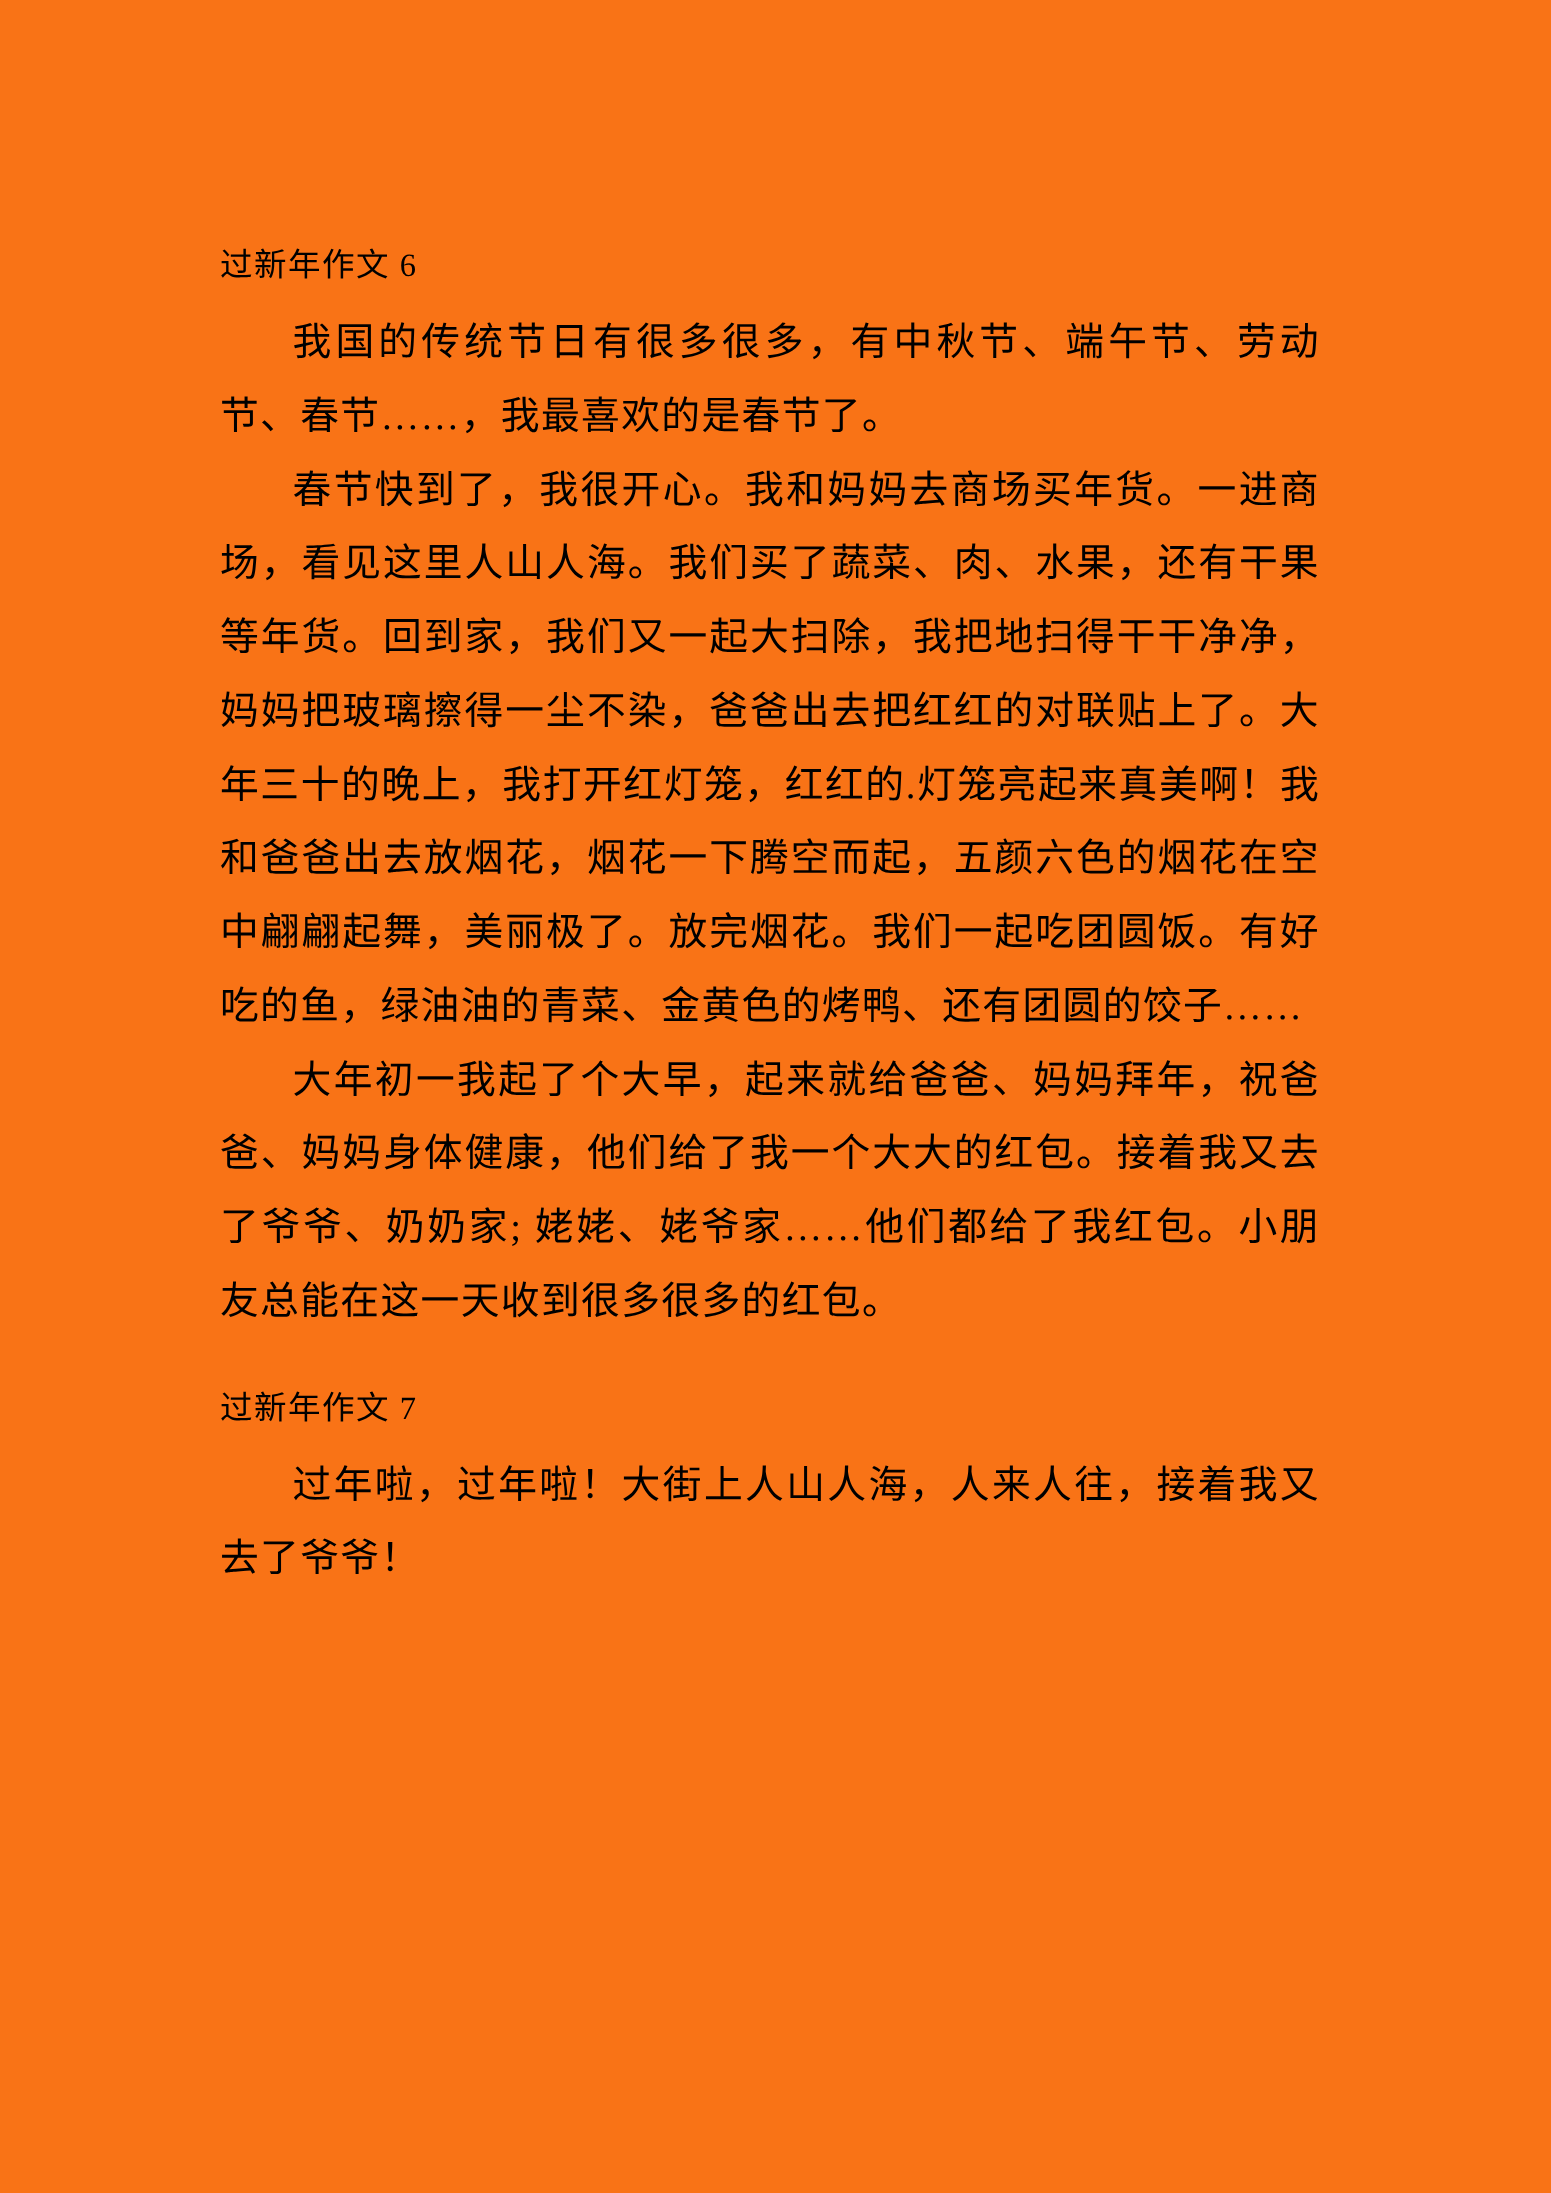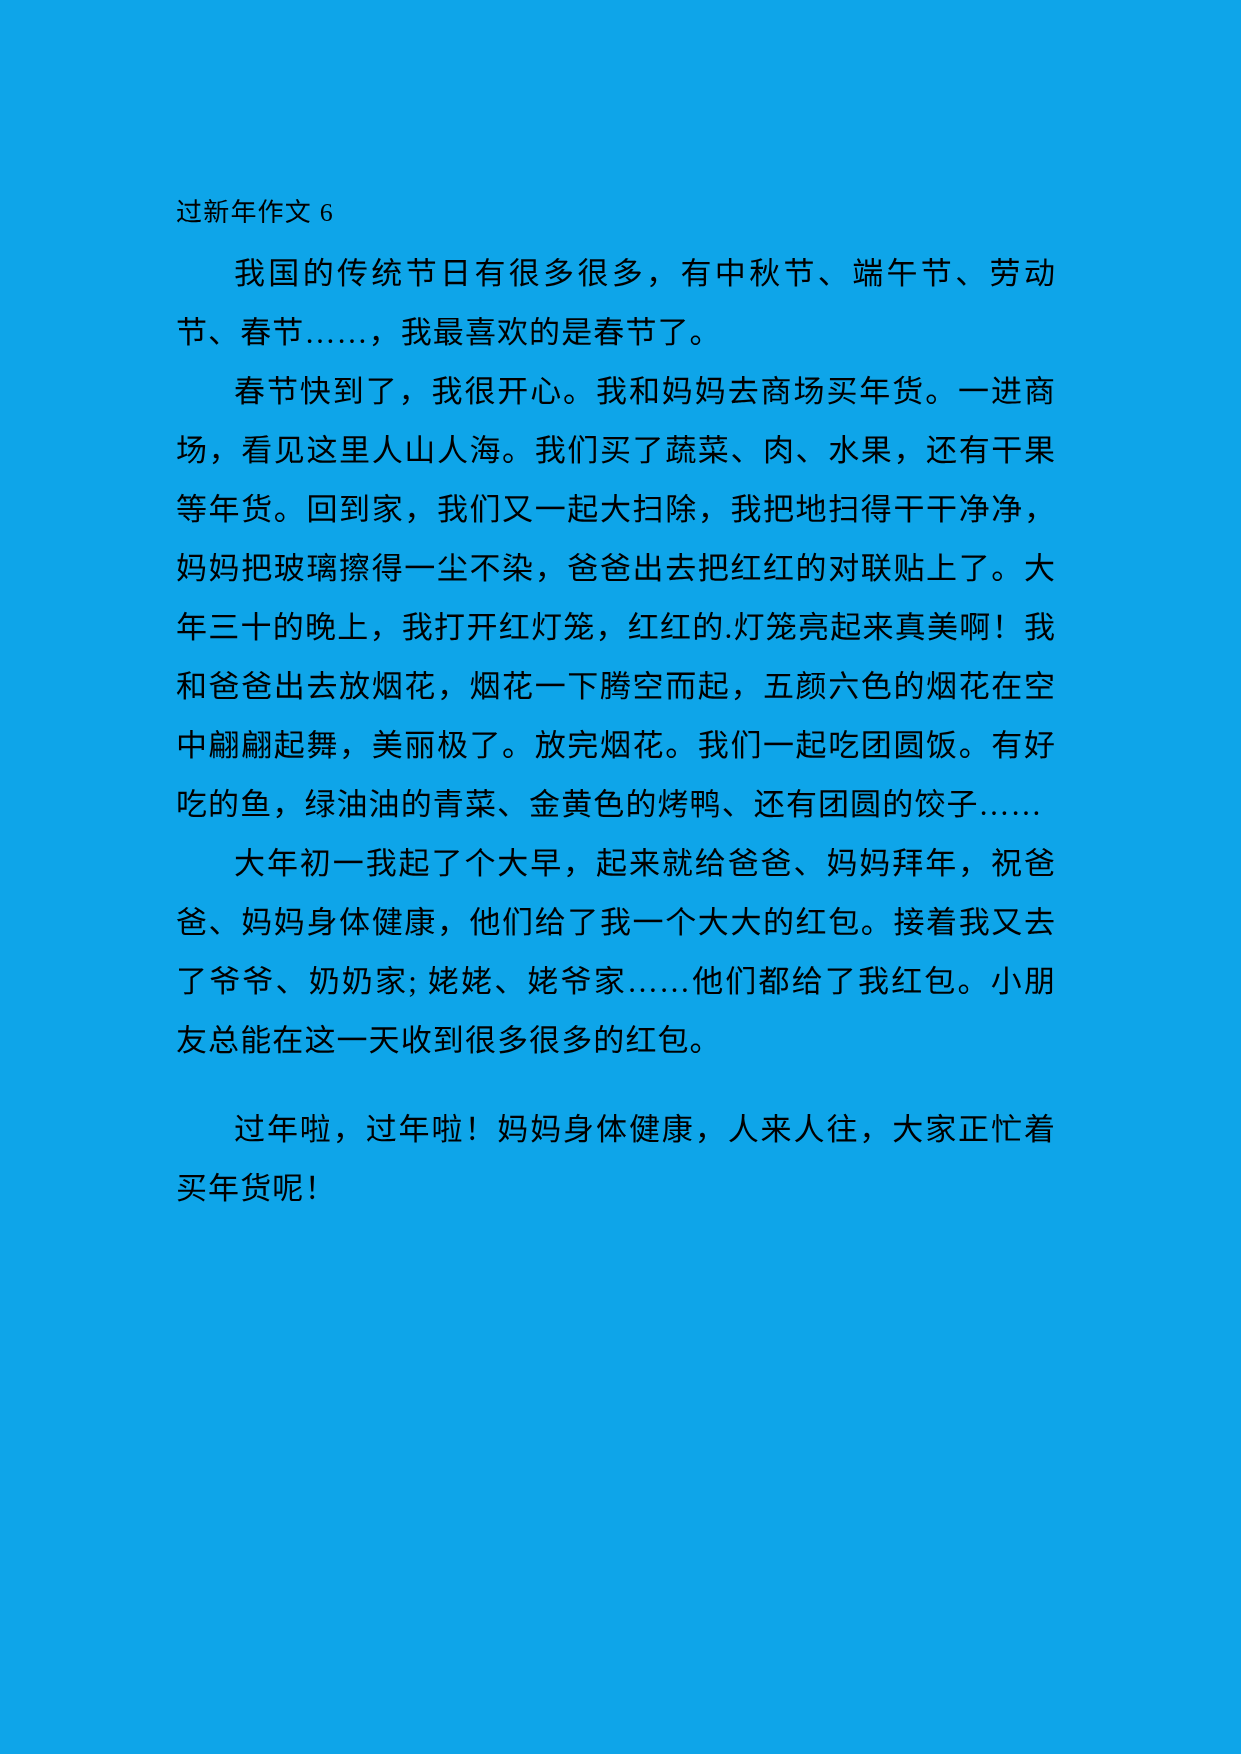--- a/index.html
+++ b/index.html
@@ -10,21 +10,21 @@
   }
   body {
     font-family: "Liberation Serif", "DejaVu Serif", serif;
     color: #000000;
   }
   .page {
     position: relative;
     width: 1241px;
     height: 1754px;
     margin: 0 auto;
-    background: #0ea5e9;
+    background: #f97316;
     overflow: hidden;
     box-sizing: border-box;
   }
   .content {
     position: absolute;
     left: 176px;
     top: 186px;
     width: 880px;
   }
   .doc-heading {
@@ -60,17 +60,18 @@
     <div class="section section-6">
       <div class="doc-heading">过新年作文 6</div>
       <p class="para">我国的传统节日有很多很多，有中秋节、端午节、劳动节、春节……，我最喜欢的是春节了。</p>
       <p class="para">春节快到了，我很开心。我和妈妈去商场买年货。一进商场，看见这里人山人海。我们买了蔬菜、肉、水果，还有干果等年货。回到家，我们又一起大扫除，我把地扫得干干净净，妈妈把玻璃擦得一尘不染，爸爸出去把红红的对联贴上了。大年三十的晚上，我打开红灯笼，红红的.灯笼亮起来真美啊！我和爸爸出去放烟花，烟花一下腾空而起，五颜六色的烟花在空中翩翩起舞，美丽极了。放完烟花。我们一起吃团圆饭。有好吃的鱼，绿油油的青菜、金黄色的烤鸭、还有团圆的饺子……</p>
       <p class="para">大年初一我起了个大早，起来就给爸爸、妈妈拜年，祝爸爸、妈妈身体健康，他们给了我一个大大的红包。接着我又去了爷爷、奶奶家; 姥姥、姥爷家……他们都给了我红包。小朋友总能在这一天收到很多很多的红包。</p>
     </div>
 
     <div class="spacer-gap"></div>
 
     <div class="section section-7">
-      <p class="para">过年啦，过年啦！妈妈身体健康，人来人往，大家正忙着买年货呢！</p>
+      <div class="doc-heading">过新年作文 7</div>
+      <p class="para">过年啦，过年啦！大街上人山人海，人来人往，接着我又去了爷爷！</p>
     </div>
 
   </div>
 </div>
 
 </body></html>

